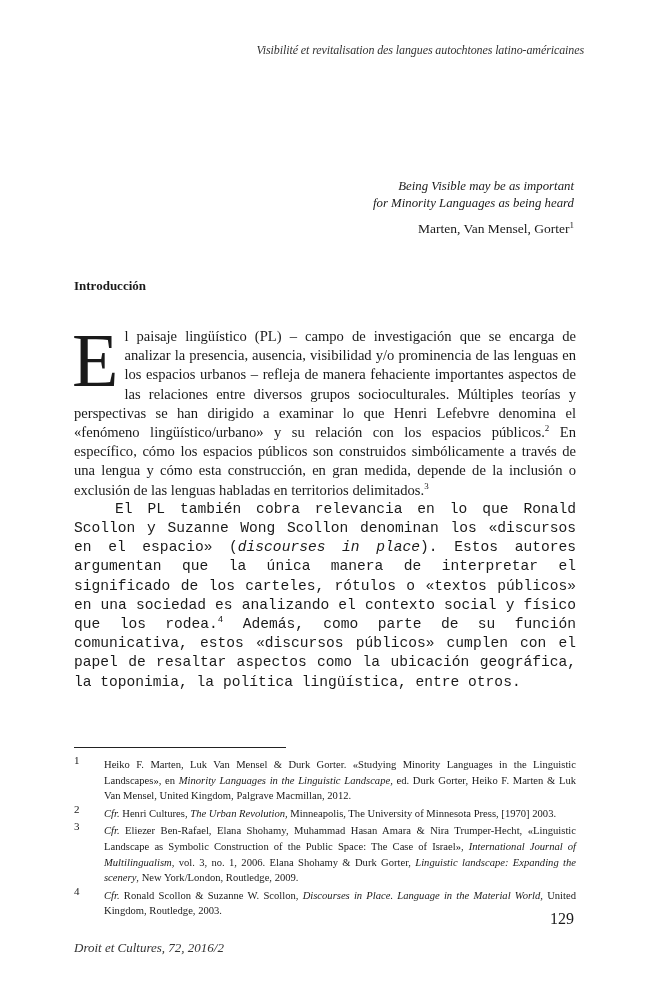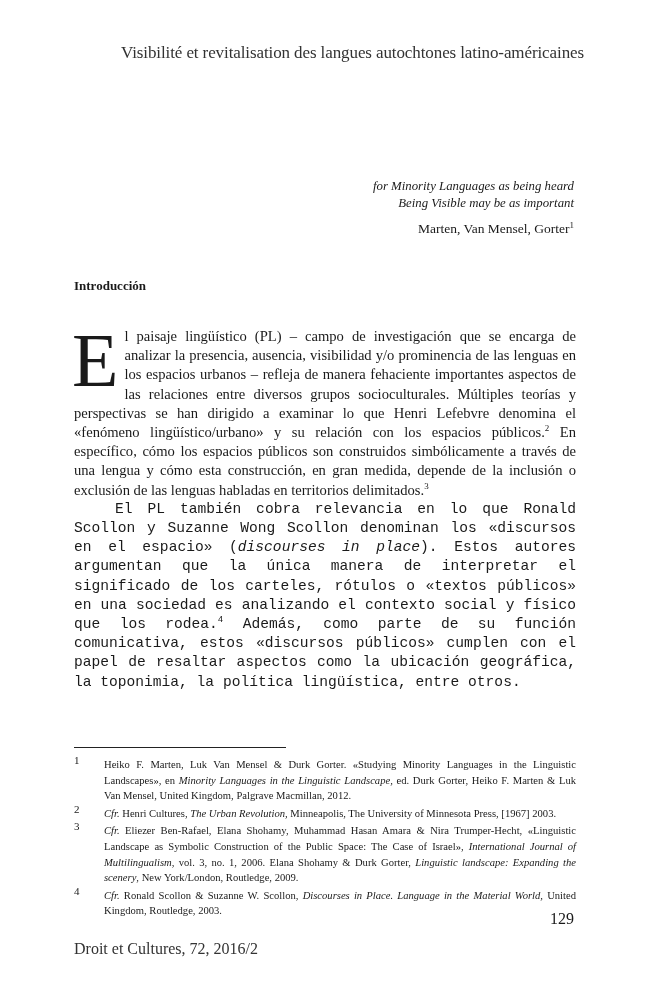--- a/index.html
+++ b/index.html
@@ -1,64 +1,64 @@
 <!DOCTYPE html>
 <html><head>
   <meta charset="utf-8">
   <style>
     html, body { margin: 0; padding: 0; background: #ffffff; }
     body { width: 650px; height: 1008px; position: relative; overflow: hidden;
            font-family: "Liberation Serif", "DejaVu Serif", serif; color: #1a1a1a; }
-    .running-head { position: absolute; top: 43px; right: 66px; font-size: 17px; color: #333; letter-spacing: -0.1px; }
+    .running-head { position: absolute; top: 43px; right: 66px; font-size: 12px; font-style: italic; color: #333; letter-spacing: -0.1px; }
     .epigraph { position: absolute; top: 178px; right: 76px; text-align: right; font-size: 12.8px; line-height: 17px; }
     .epigraph .q { font-style: italic; }
     .epigraph .auth { font-size: 13.5px; margin-top: 8px; }
     sup { font-size: 9px; vertical-align: super; line-height: 0; }
     .section-title { position: absolute; top: 278px; left: 74px; font-size: 13px; font-weight: bold; }
     .body-text { position: absolute; top: 327px; left: 74px; width: 502px; font-size: 14.6px; line-height: 19.2px; text-align: justify; }
     .body-text p { margin: 0; }
     .body-text p.indent { text-indent: 41px; font-family: Liberation Mono, monospace; }
     .dropcap { float: left; font-size: 76px; line-height: 58px; margin: 1px 6px 0 -2px; padding-top: 3px; }
     .fn-rule { position: absolute; top: 747px; left: 74px; width: 212px; border-top: 1px solid #222; }
     .footnotes { position: absolute; top: 757px; left: 74px; width: 502px; font-size: 10.6px; line-height: 15.6px; }
     .fn { display: flex; margin-bottom: 2px; }
     .fn-num { width: 30px; flex: 0 0 30px; font-size: 11px; position: relative; top: -4px; }
     .fn-text { flex: 1; text-align: justify; }
     .fn-text i { font-style: italic; }
-    .footer-left { position: absolute; top: 940px; left: 74px; font-size: 16px; color: #333; }
+    .footer-left { position: absolute; top: 940px; left: 74px; font-size: 13px; font-style: italic; color: #333; }
     .footer-right { position: absolute; top: 910px; right: 76px; font-size: 16px; }
   </style>
 </head>
 <body>
 
 <div class="running-head">Visibilité et revitalisation des langues autochtones latino-américaines</div>
 
 <div class="epigraph">
+  <div class="q">Being Visible may be as important</div>
   <div class="q">for Minority Languages as being heard</div>
-  <div class="q">Being Visible may be as important</div>
   <div class="auth"><span>Marten, Van Mensel, Gorter</span><sup>1</sup></div>
 </div>
 
 <div class="section-title">Introducción</div>
 
 <div class="body-text">
   <p><span class="dropcap">E</span><span>l paisaje lingüístico (PL) – campo de investigación que se encarga de analizar la presencia, ausencia, visibilidad y/o prominencia de las lenguas en los espacios urbanos – refleja de manera fehaciente importantes aspectos de las relaciones entre diversos grupos socioculturales. Múltiples teorías y perspectivas se han dirigido a examinar lo que Henri Lefebvre denomina el «fenómeno lingüístico/urbano» y su relación con los espacios públicos.</span><sup>2</sup><span> En específico, cómo los espacios públicos son construidos simbólicamente a través de una lengua y cómo esta construcción, en gran medida, depende de la inclusión o exclusión de las lenguas habladas en territorios delimitados.</span><sup>3</sup></p>
   <p class="indent"><span>El PL también cobra relevancia en lo que Ronald Scollon y Suzanne Wong Scollon denominan los «discursos en el espacio» (</span><i>discourses in place</i><span>). Estos autores argumentan que la única manera de interpretar el significado de los carteles, rótulos o «textos públicos» en una sociedad es analizando el contexto social y físico que los rodea.</span><sup>4</sup><span> Además, como parte de su función comunicativa, estos «discursos públicos» cumplen con el papel de resaltar aspectos como la ubicación geográfica, la toponimia, la política lingüística, entre otros.</span></p>
 </div>
 
 <div class="fn-rule"></div>
 
 <div class="footnotes">
   <div class="fn">
     <span class="fn-num">1</span>
     <span class="fn-text"><span>Heiko F. Marten, Luk Van Mensel &amp; Durk Gorter. «Studying Minority Languages in the Linguistic Landscapes», en </span><i>Minority Languages in the Linguistic Landscape,</i><span> ed. Durk Gorter, Heiko F. Marten &amp; Luk Van Mensel, United Kingdom, Palgrave Macmillan, 2012.</span></span>
   </div>
   <div class="fn">
     <span class="fn-num">2</span>
-    <span class="fn-text"><i>Cfr.</i><span> Henri Cultures, </span><i>The Urban Revolution,</i><span> Minneapolis, The University of Minnesota Press, [1967] 2003.</span></span>
+    <span class="fn-text"><i>Cfr.</i><span> Henri Cultures, </span><i>The Urban Revolution,</i><span> Minneapolis, The University of Minnesota Press, [1970] 2003.</span></span>
   </div>
   <div class="fn">
     <span class="fn-num">3</span>
     <span class="fn-text"><i>Cfr.</i><span> Eliezer Ben-Rafael, Elana Shohamy, Muhammad Hasan Amara &amp; Nira Trumper-Hecht, «Linguistic Landscape as Symbolic Construction of the Public Space: The Case of Israel», </span><i>International Journal of Multilingualism</i><span>, vol. 3, no. 1, 2006. Elana Shohamy &amp; Durk Gorter, </span><i>Linguistic landscape: Expanding the scenery</i><span>, New York/London, Routledge, 2009.</span></span>
   </div>
   <div class="fn">
     <span class="fn-num">4</span>
     <span class="fn-text"><i>Cfr.</i><span> Ronald Scollon &amp; Suzanne W. Scollon, </span><i>Discourses in Place. Language in the Material World,</i><span> United Kingdom, Routledge, 2003.</span></span>
   </div>
 </div>

